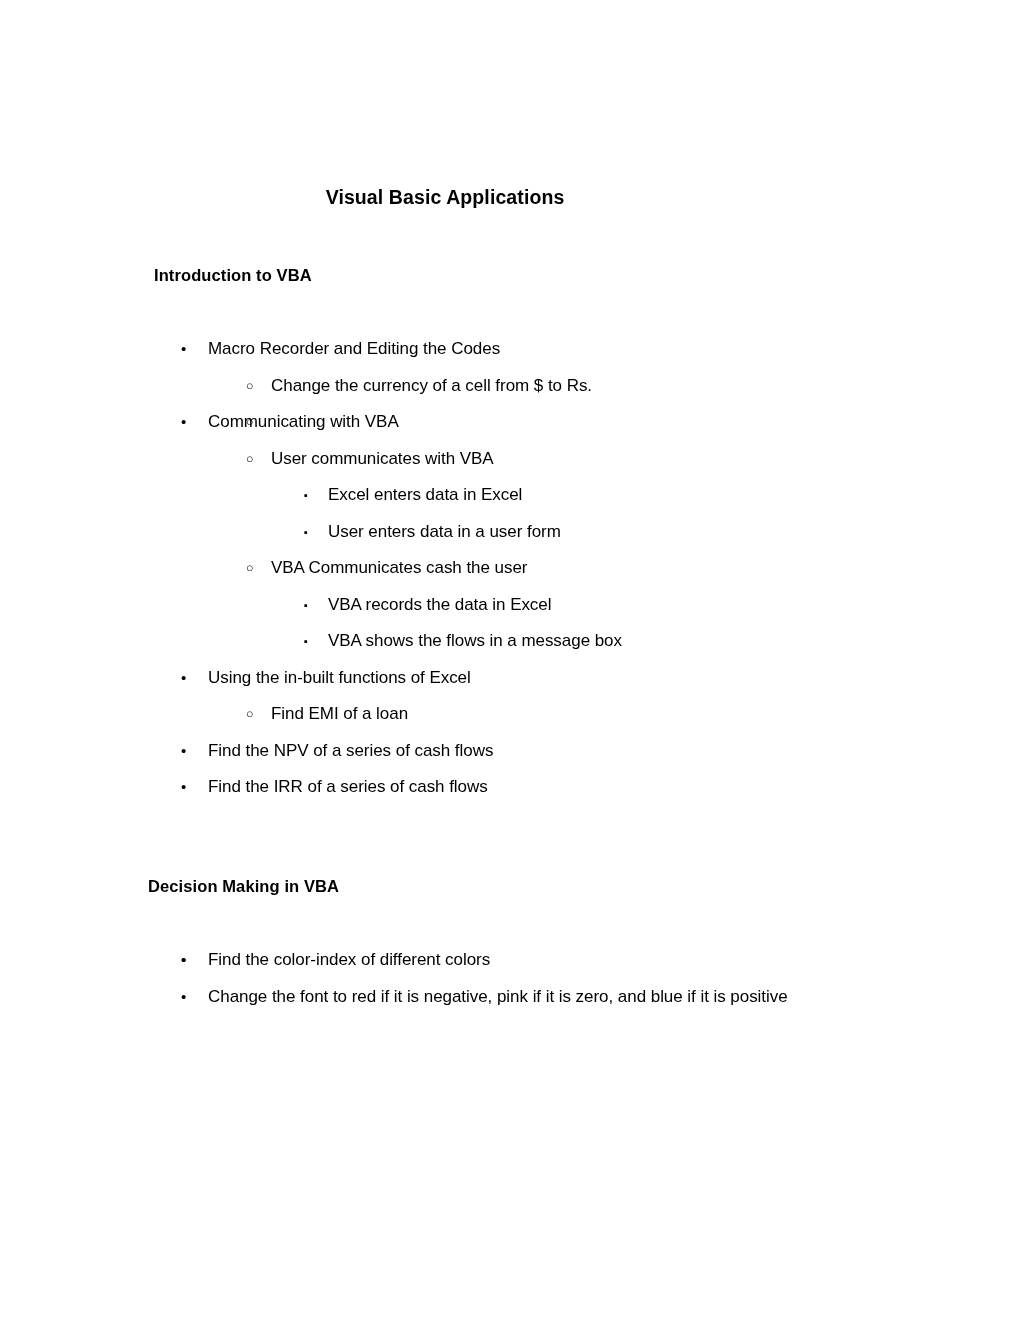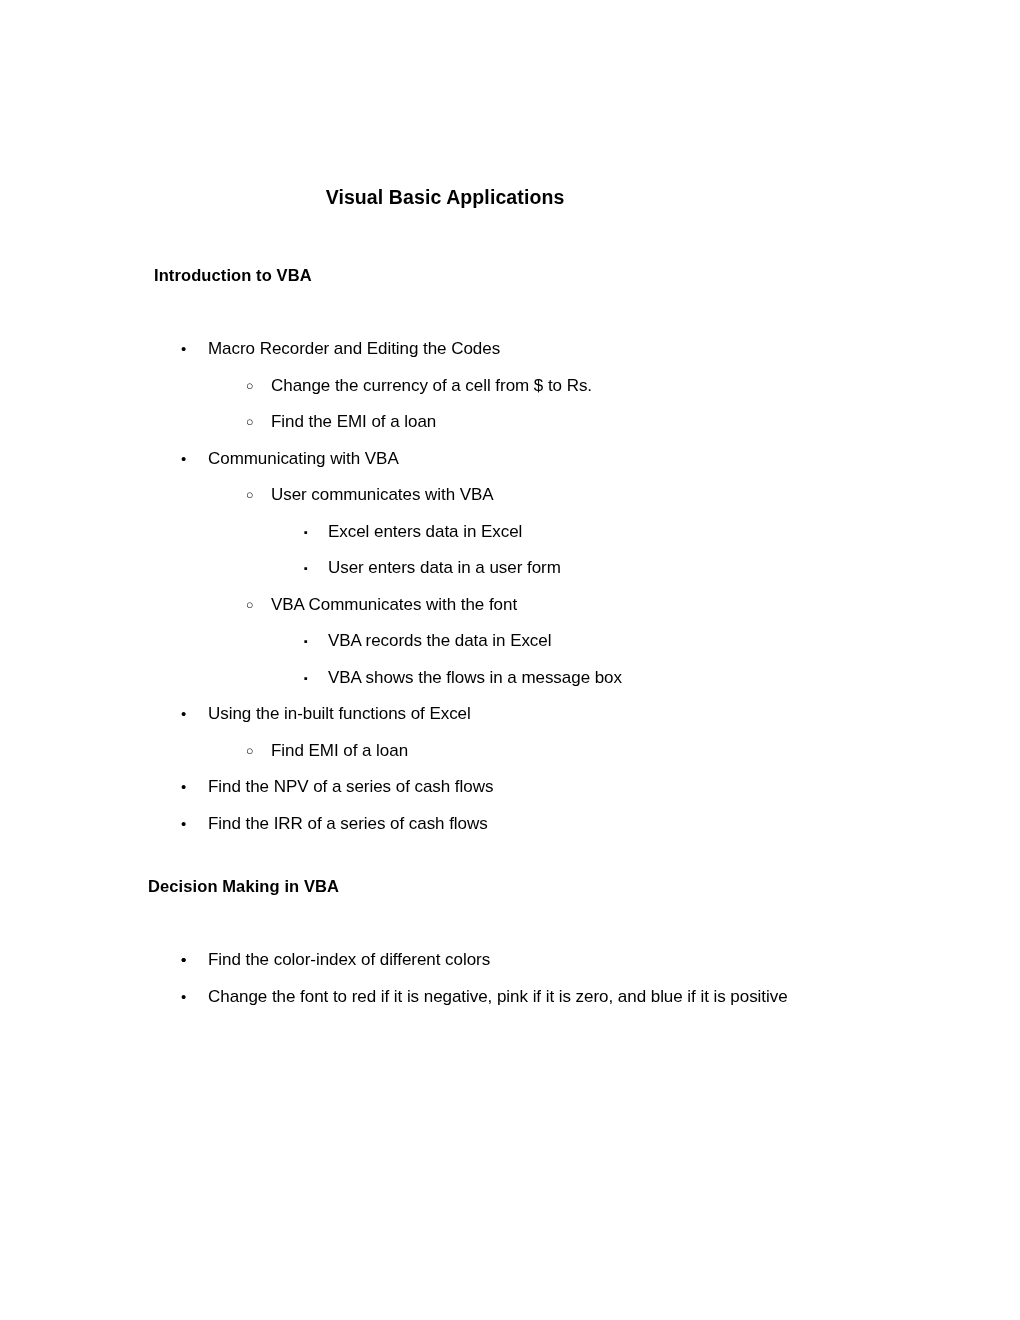--- a/index.html
+++ b/index.html
@@ -103,41 +103,40 @@
       <div class="li lvl1">
         <span class="marker">•</span>
         <span class="txt">Macro Recorder and Editing the Codes</span>
       </div>
       <div class="li lvl2">
         <span class="marker">○</span>
         <span class="txt">Change the currency of a cell from $ to Rs.</span>
       </div>
       <div class="li lvl2">
         <span class="marker">○</span>
-        <span class="txt">Find the EMI of a loan</span>
       </div>
       <div class="li lvl1">
         <span class="marker">•</span>
         <span class="txt">Communicating with VBA</span>
       </div>
       <div class="li lvl2">
         <span class="marker">○</span>
         <span class="txt">User communicates with VBA</span>
       </div>
       <div class="li lvl3">
         <span class="marker">▪</span>
         <span class="txt">Excel enters data in Excel</span>
       </div>
       <div class="li lvl3">
         <span class="marker">▪</span>
         <span class="txt">User enters data in a user form</span>
       </div>
       <div class="li lvl2">
         <span class="marker">○</span>
-        <span class="txt">VBA Communicates with the font</span>
+        <span class="txt">VBA Communicates cash the user</span>
       </div>
       <div class="li lvl3">
         <span class="marker">▪</span>
         <span class="txt">VBA records the data in Excel</span>
       </div>
       <div class="li lvl3">
         <span class="marker">▪</span>
         <span class="txt">VBA shows the flows in a message box</span>
       </div>
       <div class="li lvl1">

